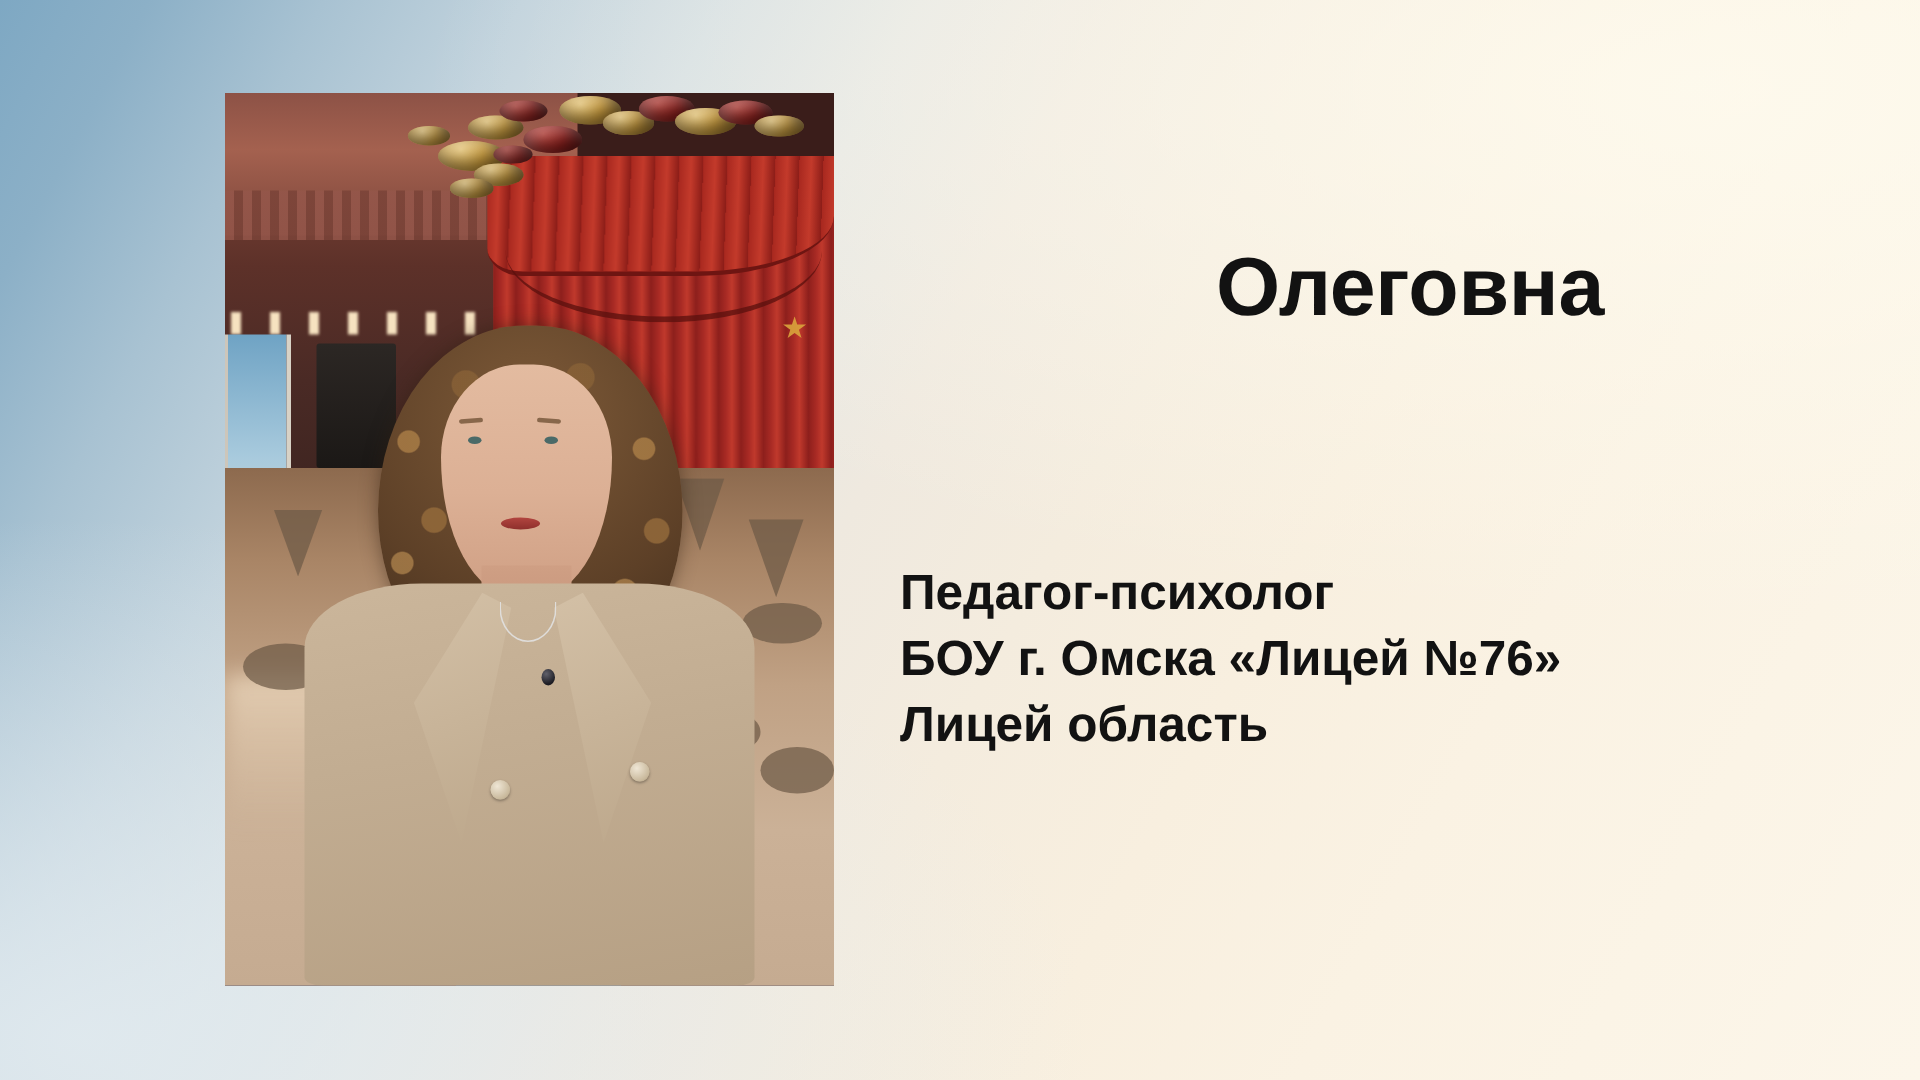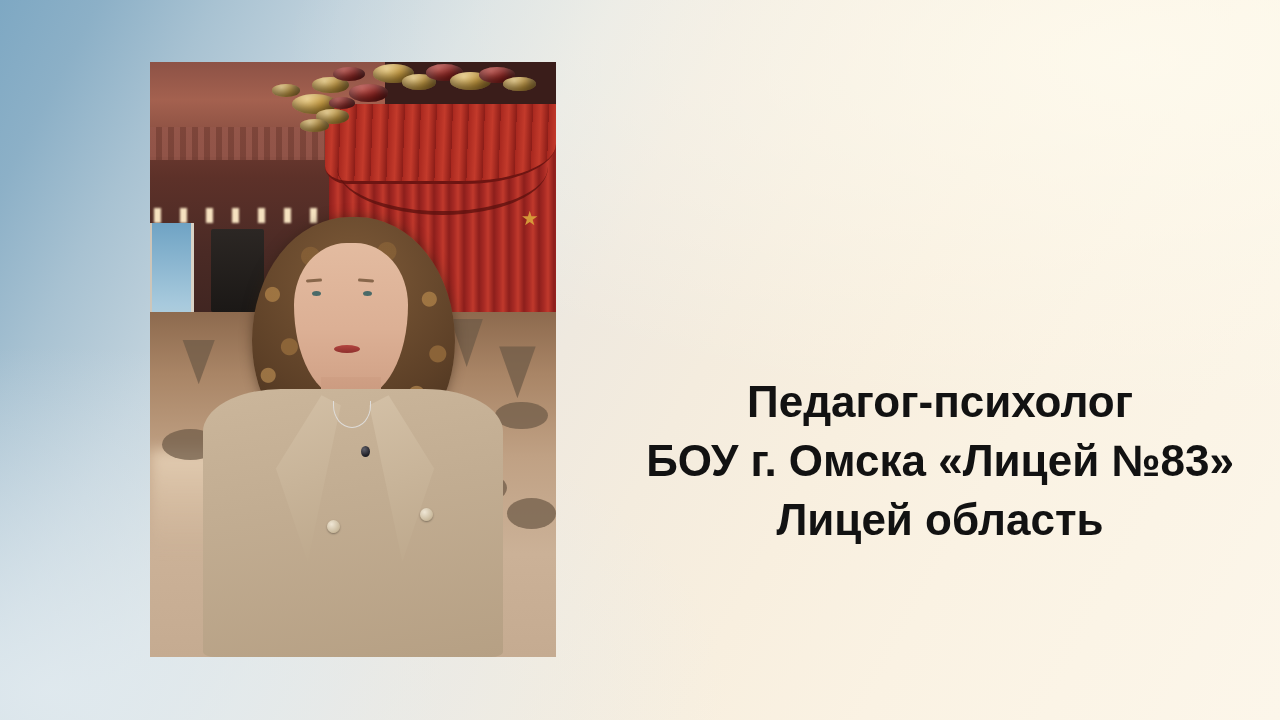--- a/index.html
+++ b/index.html
@@ -288,23 +288,22 @@
     color: #121212;
     font-size: 55px;
     font-weight: 700;
     line-height: 1.02;
     letter-spacing: -0.2px;
   }
   .title .ln { display: block; }
   .subtitle {
     position: absolute;
     left: 0; top: 373px; width: 100%;
-    text-align: center;
     color: #121212;
-    font-size: 44px;
+    font-size: 33px;
     font-weight: 700;
     line-height: 1.34;
   }
   .subtitle .ln { display: block; white-space: nowrap; }
 </style>
 </head>
 <body>
 
 <div id="slide">
 
@@ -374,21 +373,22 @@
         <div class="button b2"></div>
         <div class="necklace-chain"></div>
         <div class="pendant"></div>
       </div>
 
     </div>
   </div>
 
   <div class="text-col">
     <div class="title">
+      <span class="ln">Олеговна</span>
     </div>
     <div class="subtitle">
       <span class="ln">Педагог-психолог</span>
-      <span class="ln">БОУ г. Омска «Лицей №83»</span>
+      <span class="ln">БОУ г. Омска «Лицей №76»</span>
       <span class="ln">Лицей область</span>
     </div>
   </div>
 
 </div>
 
 </body></html>

